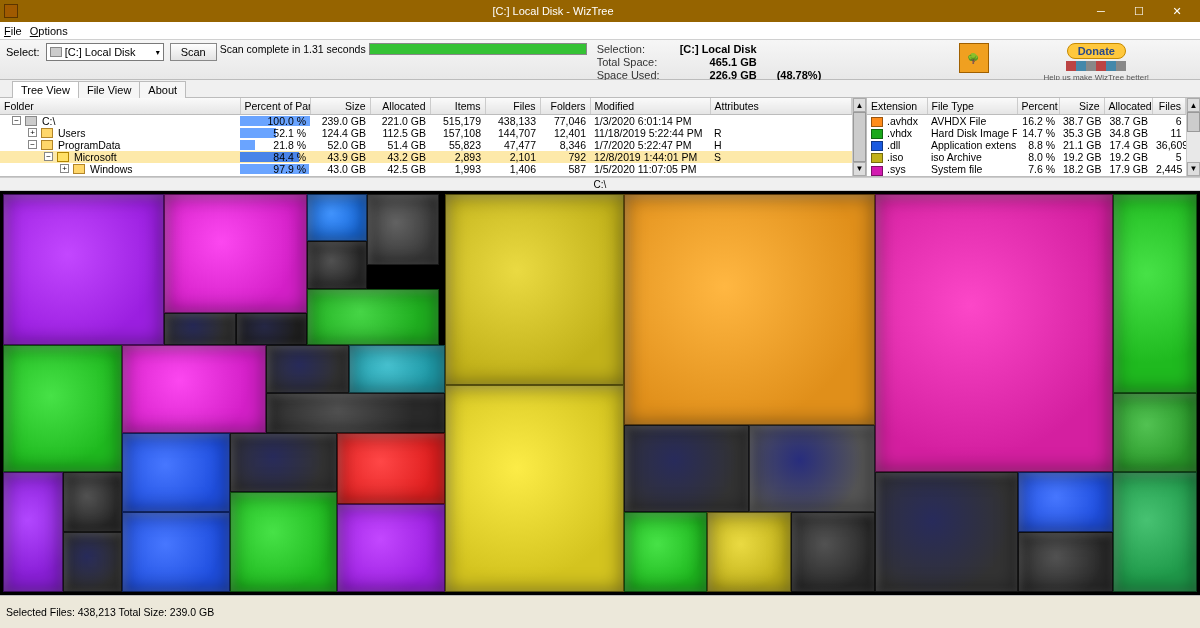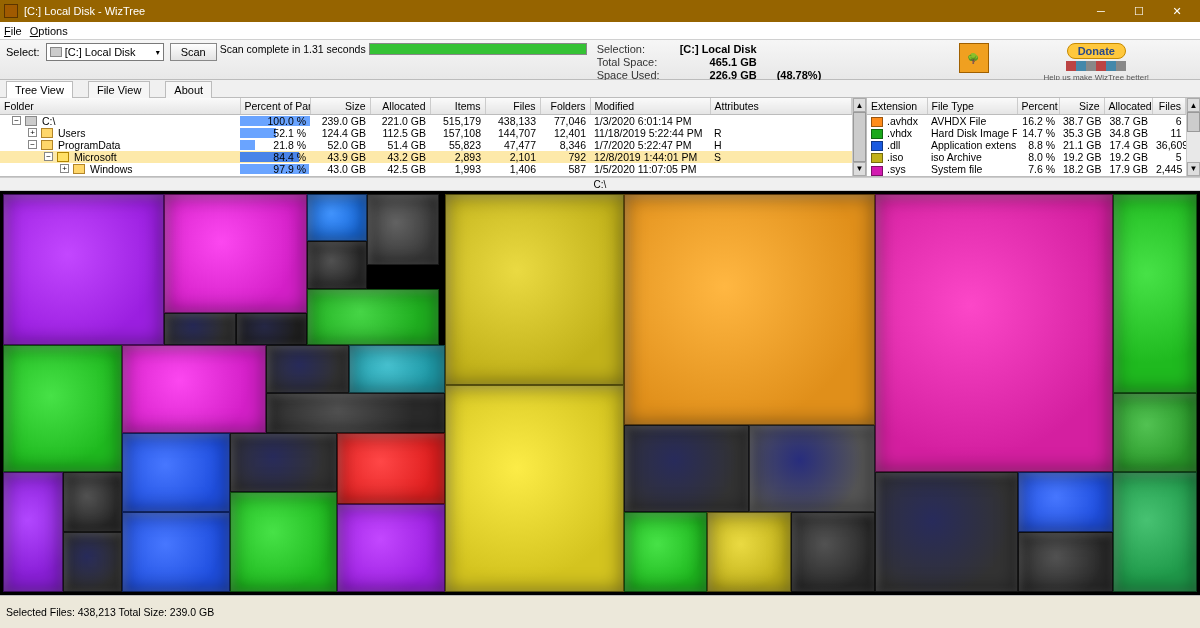--- a/index.html
+++ b/index.html
@@ -1,18 +1,18 @@
 <!DOCTYPE html>
 <html><head>
 <meta charset="utf-8">
 <style>
   * { box-sizing: border-box; margin: 0; padding: 0; font-family: "Segoe UI", Tahoma, sans-serif; }
   body { background: #000; width: 1200px; height: 628px; overflow: hidden; font-size: 11px; color: #000; }
   .window { width: 1200px; height: 628px; display: flex; flex-direction: column; background: #fff; }
-  .titlebar { height: 22px; background: #966400; color: #fff; display: flex; align-items: center; padding: 0 4px; }
+  .titlebar { height: 22px; background: #966400; color: #fff; display: flex; align-items: center; padding: 0 4px; text-align: center; }
   .titlebar .icon { width: 14px; height: 14px; background: #a05a00; margin-right: 6px; border:1px solid #5a3500;}
   .titlebar .title { flex: 1; font-size: 11px; }
   .winbtn { width: 38px; height: 20px; display: flex; align-items: center; justify-content: center; color: #fff; }
   .menubar { height: 18px; background: #fff; border-bottom: 1px solid #d0d0d0; display: flex; align-items: center; padding: 0 4px; gap: 8px; font-size: 11px; }
   .menubar span { text-decoration: underline; text-decoration-color: transparent; }
   .menubar .u { text-decoration: underline; }
   .toolbar { height: 40px; background: linear-gradient(#f6f6f6,#e8e8e8); border-bottom: 1px solid #bcbcbc; display: flex; align-items: flex-start; padding: 3px 6px; gap: 10px; }
   .tb-col { display: flex; flex-direction: row; gap: 3px; }
   .tb-row { display: flex; align-items: center; gap: 6px; }
   .drive-select { width: 118px; height: 18px; border: 1px solid #7a7a7a; background: #fff; font-size: 11px; display: flex; align-items: center; padding: 0 3px; }
@@ -26,21 +26,21 @@
   .info-values { text-align: right; }
   .spacer { flex: 1; }
   .brand { display: flex; align-items: flex-start; gap: 6px; font-size: 10px; }
   .brand-logo { width: 30px; height: 30px; background: #f0a020; border:1px solid #a06000; display:flex;align-items:center;justify-content:center;}
   .brand-txt { line-height: 12px; }
   .brand-txt a { color: #0040c0; text-decoration: none; }
   .donate { display:flex; flex-direction:column; align-items:center; gap:2px;}
   .donate-btn { background: #ffc83d; border: 1px solid #c78a00; border-radius: 8px; padding: 1px 10px; font-weight: bold; color: #2a4a8a; font-size:11px;}
   .donate-cards { height:10px; width:60px; background: repeating-linear-gradient(90deg,#b44,#b44 10px,#48a 10px,#48a 20px,#888 20px,#888 30px);}
   .donate small { font-size:8px; color:#555; text-align:center; line-height:9px;}
-  .tabs { height: 18px; border-bottom: 1px solid #bcbcbc; display: flex; align-items: flex-end; padding-left: 6px; gap: 16px; background:#f0f0f0;font-size:11px;}
+  .tabs { height: 18px; border-bottom: 1px solid #bcbcbc; display: flex; align-items: flex-end; padding-left: 12px; gap: 0; background:#f0f0f0;font-size:11px;}
   .tab { padding: 2px 8px; border: 1px solid #bcbcbc; border-bottom: none; background: #f6f6f6; margin-right:-1px; position:relative; top:1px;}
   .tab.active { background:#fff; }
   .panes { flex: 0 0 68px; display: flex; border-bottom: 1px solid #bcbcbc; }
   .pane-left { flex: 1; overflow: hidden; }
   .pane-right { width: 320px; border-left: 1px solid #bcbcbc; overflow:hidden;}
   .scrollbar-v { width: 14px; background: #e8e8e8; border-left:1px solid #ccc; display:flex;flex-direction:column;}
   .scrollbar-v .arrow{height:14px;display:flex;align-items:center;justify-content:center;font-size:8px;background:#ddd;border:1px solid #aaa;}
   .scrollbar-v .thumb{flex:1;background:#ccc;border:1px solid #999;margin:0;}
   table { width: 100%; border-collapse: collapse; font-size: 10.5px; table-layout: fixed; }
   th { background: linear-gradient(#fafafa,#e5e5e5); border-right: 1px solid #ccc; border-bottom: 1px solid #bcbcbc; padding: 1px 4px; text-align: left; font-weight: normal; height:16px; overflow:hidden; white-space:nowrap;}

